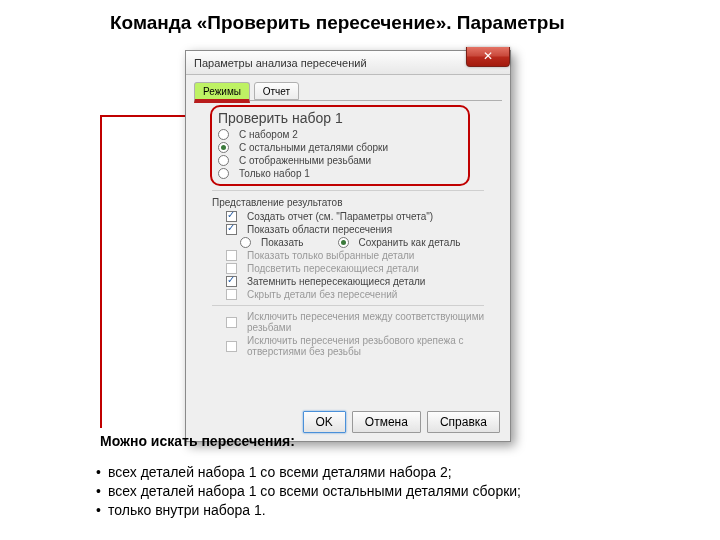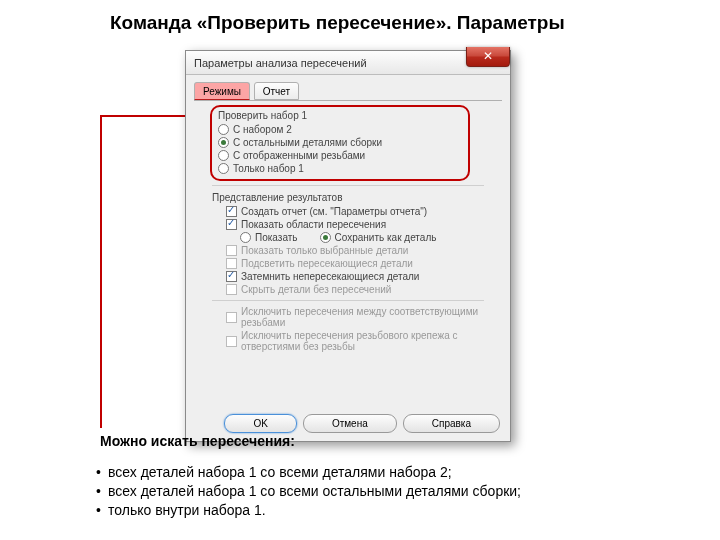--- a/index.html
+++ b/index.html
@@ -84,44 +84,44 @@
     font-size: 10px;
     padding: 3px 8px 2px 8px;
     border: 1px solid #b0b0b0;
     background: linear-gradient(#fdfdfd,#ececec);
     border-radius: 3px 3px 0 0;
     position: relative;
     top: 1px;
     cursor: pointer;
   }
   .tab.active {
-    background: #fca5a5;
-    border-bottom: 1px solid #b91c1c;
+    background: #bef264;
+    border-bottom: 4px solid #b91c1c;
   }
   .panel {
     padding: 0 10px 6px 10px;
   }
   .group-border {
     border: 2px solid #c00000;
     border-radius: 10px;
     padding: 3px 6px 4px 6px;
     margin: 4px 30px 4px 14px;
   }
   .group-title {
-    font-size: 10px;
+    font-size: 14px;
     color: #444;
     margin-bottom: 2px;
   }
   .opt-row {
     font-size: 10px;
     color: #444;
     padding: 1px 0 1px 0;
     display: flex;
     align-items: center;
-    gap: 4px;
+    gap: 10px;
   }
   .opt-row.disabled { color: #999; }
   .radio, .check {
     width: 11px; height: 11px; flex: 0 0 11px;
     display: inline-block; position: relative;
   }
   .radio {
     border: 1px solid #777; border-radius: 50%; background:#fff;
   }
   .radio.checked::after {
@@ -141,25 +141,25 @@
   .indent { margin-left: 30px; }
   .indent2 { margin-left: 44px; }
   .sep {
     height:1px; background:#cfcfcf; margin: 4px 16px;
   }
   .button-row {
     position:absolute; bottom:8px; right:10px;
     display:flex; gap:6px;
   }
   .btn {
-    font-size:10px;
-    padding: 3px 28px;
+    font-size:12px;
+    padding: 3px 12px;
     background: linear-gradient(#fdfdfd,#e4e4e4);
     border:1px solid #999;
-    border-radius:9px;
+    border-radius:1px;
     cursor:pointer;
   }
   .btn.primary { border:1px solid #4a90d9; box-shadow: 0 0 2px #4a90d9; }
   .notes {
     position:absolute;
     left: 100px;
     top: 432px;
     width: 560px;
     font-size: 14px;
     line-height: 1.35;

